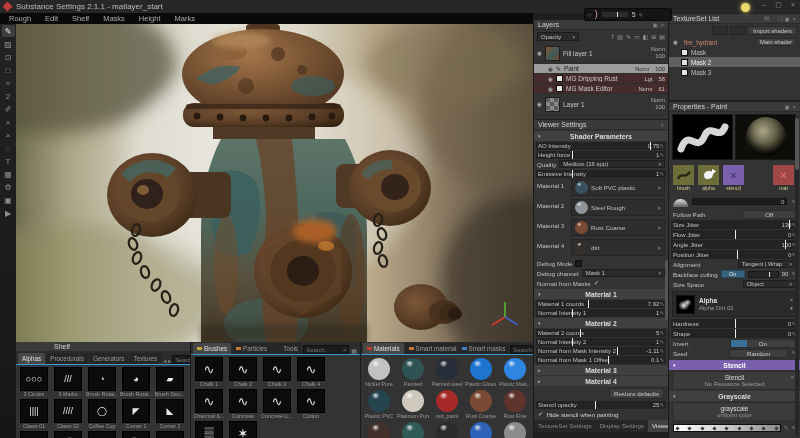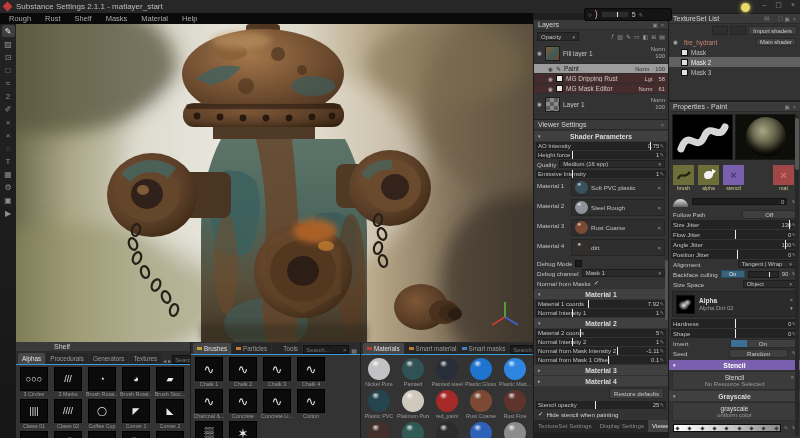--- a/index.html
+++ b/index.html
@@ -173,25 +173,25 @@
     <span>–</span>
     <span>▢</span>
     <span>×</span>
   </span>
 </div>
 <span class="notif-dot" style="background: rgb(232, 217, 106);"></span>
 
 <div class="abs menubar">
 
 <span class="menu-item">Rough</span>
-    <span class="menu-item">Rust</span>
+    <span class="menu-item">Edit</span>
     <span class="menu-item">Shelf</span>
     <span class="menu-item">Masks</span>
-    <span class="menu-item">Material</span>
-    <span class="menu-item">Help</span>
+    <span class="menu-item">Height</span>
+    <span class="menu-item">Marks</span>
   </div>
 
 <div class="abs quickbar">
   <span style="font-size:6px;color:#aaa;">○</span>
   <span class="falloff">)</span>
   <span class="qtrack">
       <i></i>
     </span>
   <span>5</span>
   <span class="pencil">✎</span>

